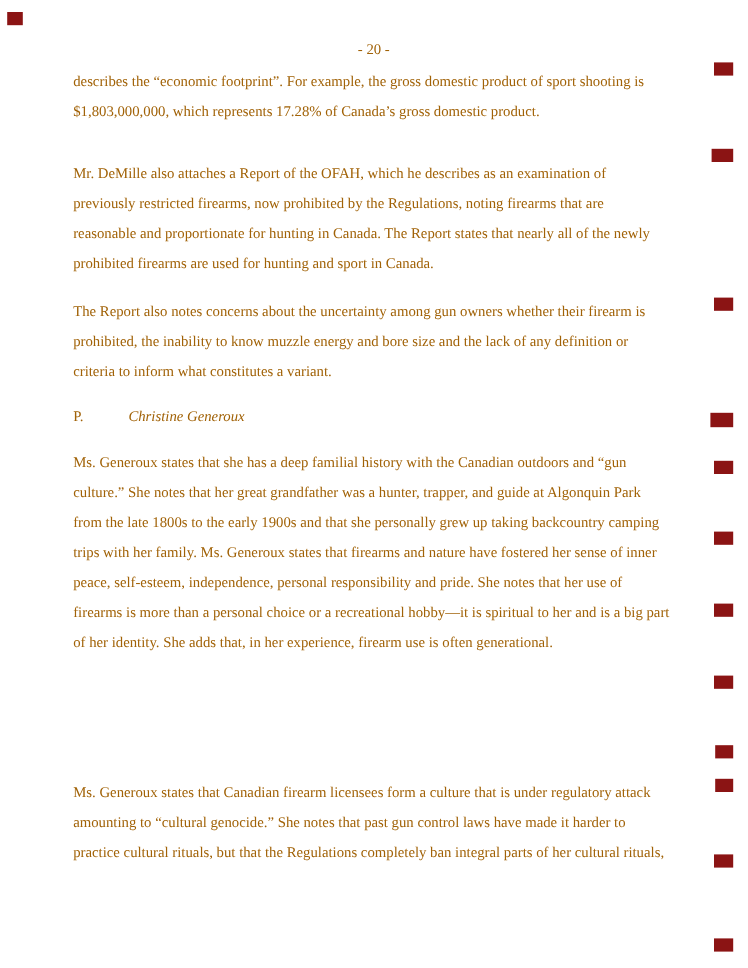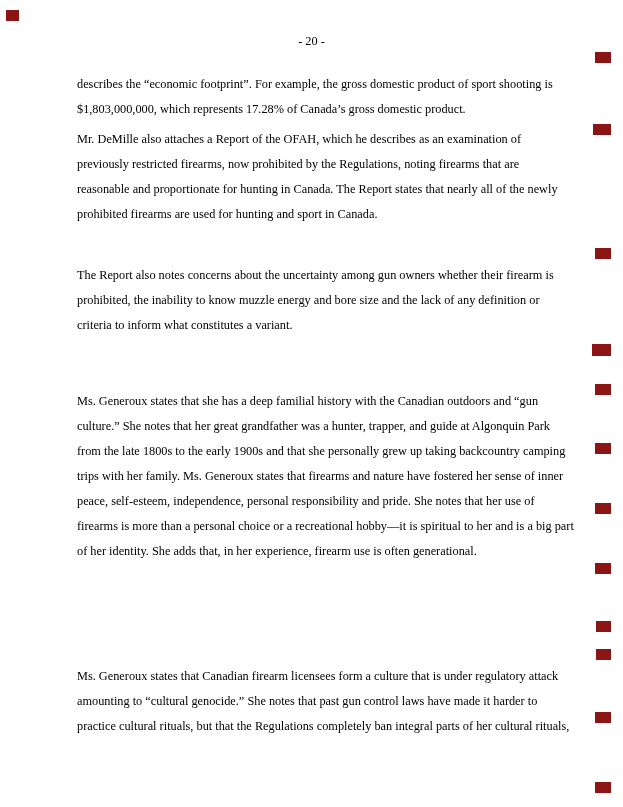--- a/index.html
+++ b/index.html
@@ -5,44 +5,44 @@
   html, body {
     margin: 0;
     padding: 0;
     background: #ffffff;
   }
   .page {
     position: relative;
     width: 623px;
     height: 807px;
     background: #ffffff;
-    color: #000000;
+    color: #a16207;
     font-family: "Liberation Serif", "DejaVu Serif", serif;
     overflow: hidden;
   }
   .page-number {
     position: absolute;
     top: 34px;
     left: 0;
     width: 623px;
     text-align: center;
     font-size: 12.3px;
     line-height: 15px;
   }
   .block {
     position: absolute;
     left: 61px;
     width: 545px;
     font-size: 12.3px;
     line-height: 25px;
     white-space: pre-line;
-    margin: 16px;
+    margin: 0;
   }
   .p1 { top: 56px; }
-  .p2 { top: 111px; }
+  .p2 { top: 132px; }
   .p3 { top: 247px; font-family: Liberation Serif, serif; }
   .heading-row { top: 335px; white-space: normal; }
   .p4 { top: 373px; font-family: Liberation Serif, serif; }
   .p5 { top: 578px; }
   .p6 { top: 648px; }
   .heading-letter {
     display: inline-block;
     width: 46px;
   }
   .heading-title {
@@ -64,20 +64,23 @@
 
   <p class="block p2">Mr. DeMille also attaches a Report of the OFAH, which he describes as an examination of
 previously restricted firearms, now prohibited by the Regulations, noting firearms that are
 reasonable and proportionate for hunting in Canada. The Report states that nearly all of the newly
 prohibited firearms are used for hunting and sport in Canada.</p>
 
   <p class="block p3">The Report also notes concerns about the uncertainty among gun owners whether their firearm is
 prohibited, the inability to know muzzle energy and bore size and the lack of any definition or
 criteria to inform what constitutes a variant.</p>
 
+  <div class="block heading-row">
+    <span class="heading-letter">P.</span><span class="heading-title">Christine Generoux</span>
+  </div>
 
   <p class="block p4">Ms. Generoux states that she has a deep familial history with the Canadian outdoors and “gun
 culture.” She notes that her great grandfather was a hunter, trapper, and guide at Algonquin Park
 from the late 1800s to the early 1900s and that she personally grew up taking backcountry camping
 trips with her family. Ms. Generoux states that firearms and nature have fostered her sense of inner
 peace, self-esteem, independence, personal responsibility and pride. She notes that her use of
 firearms is more than a personal choice or a recreational hobby—it is spiritual to her and is a big part
 of her identity. She adds that, in her experience, firearm use is often generational.</p>
 
 

